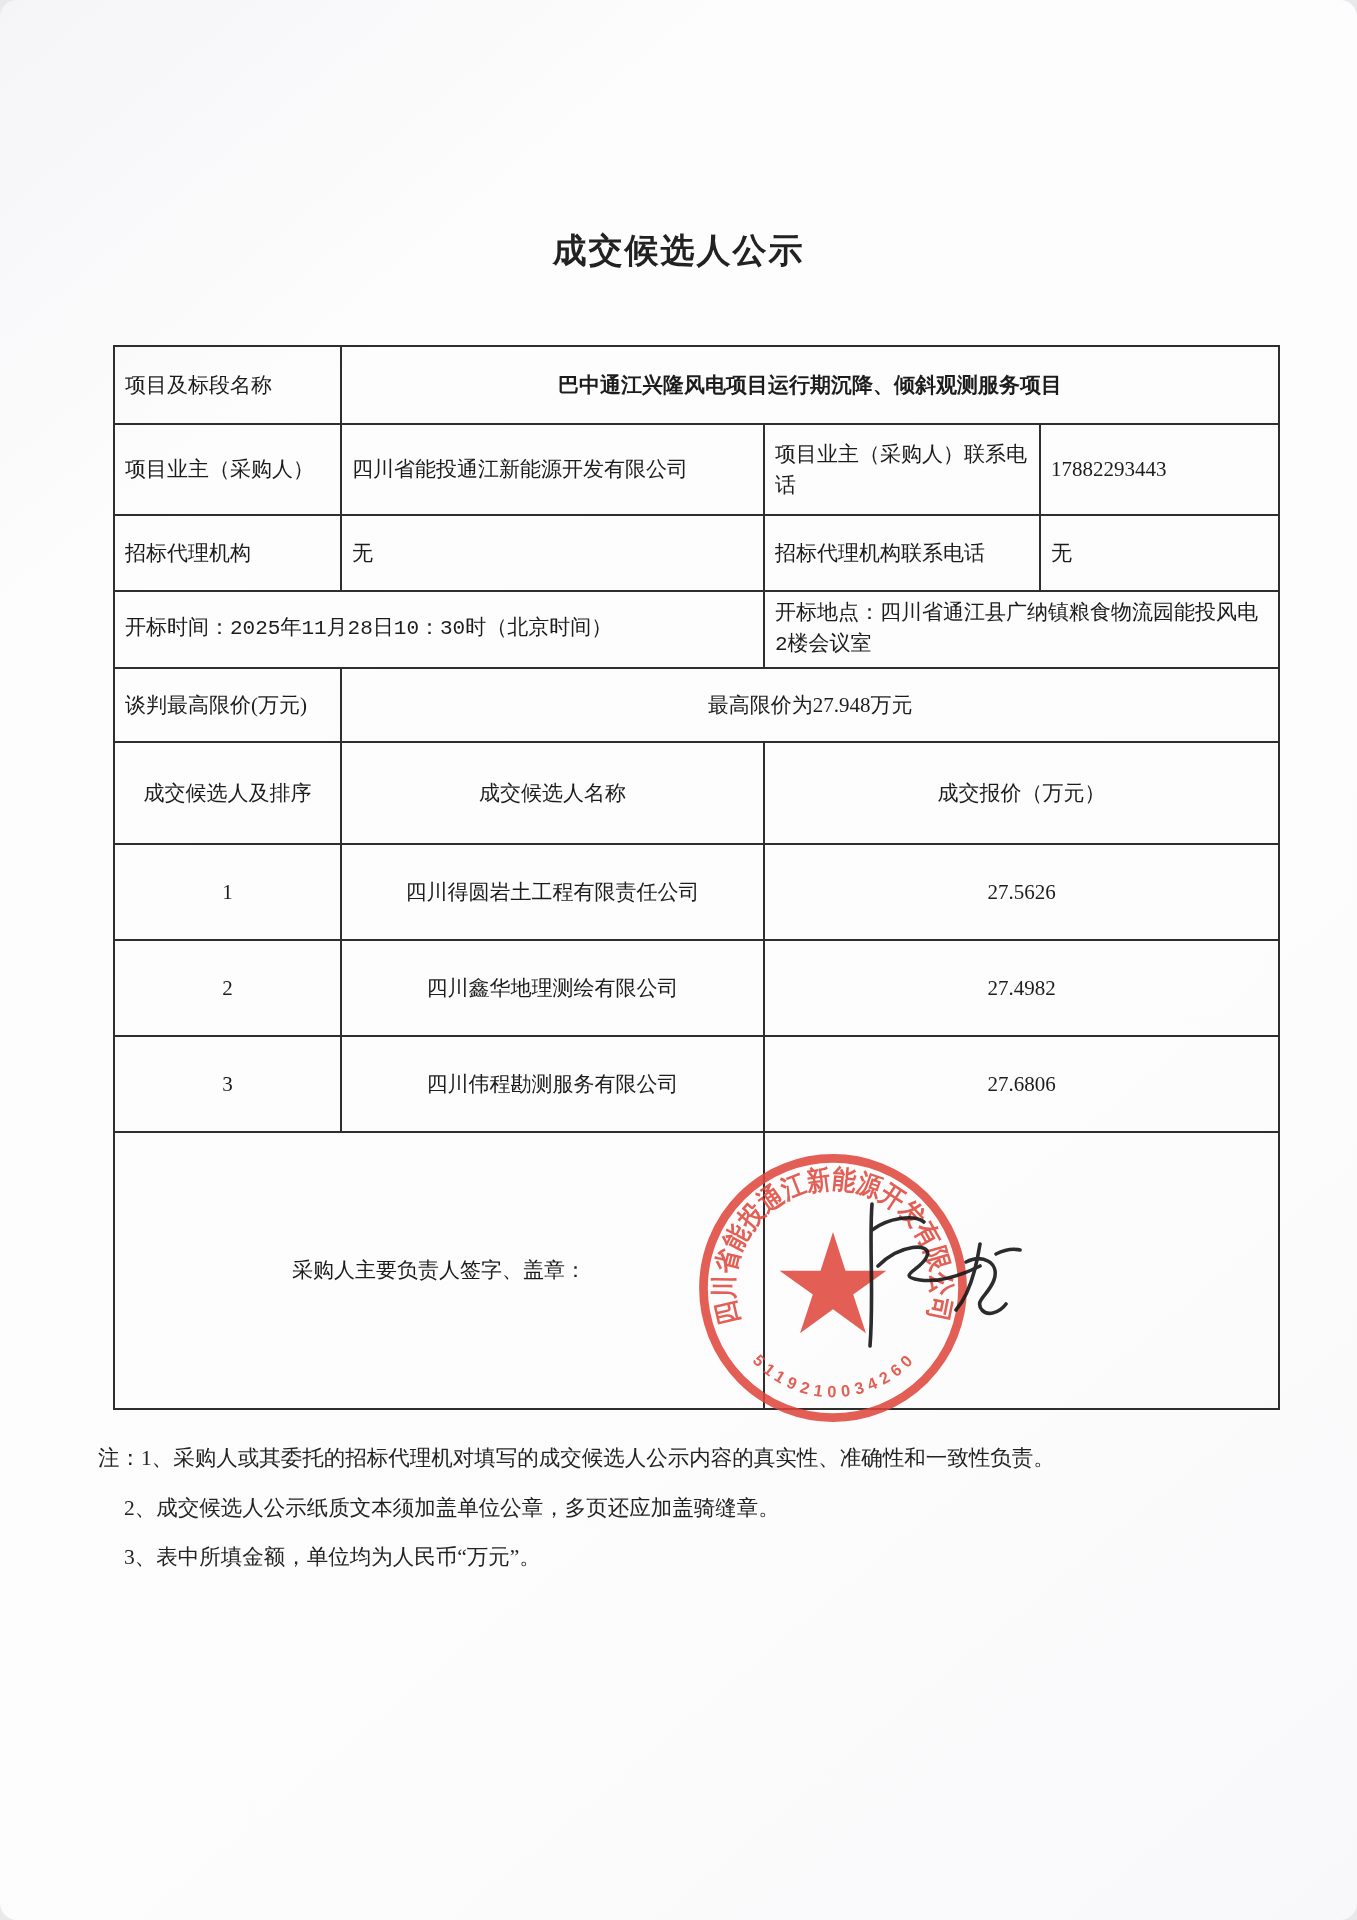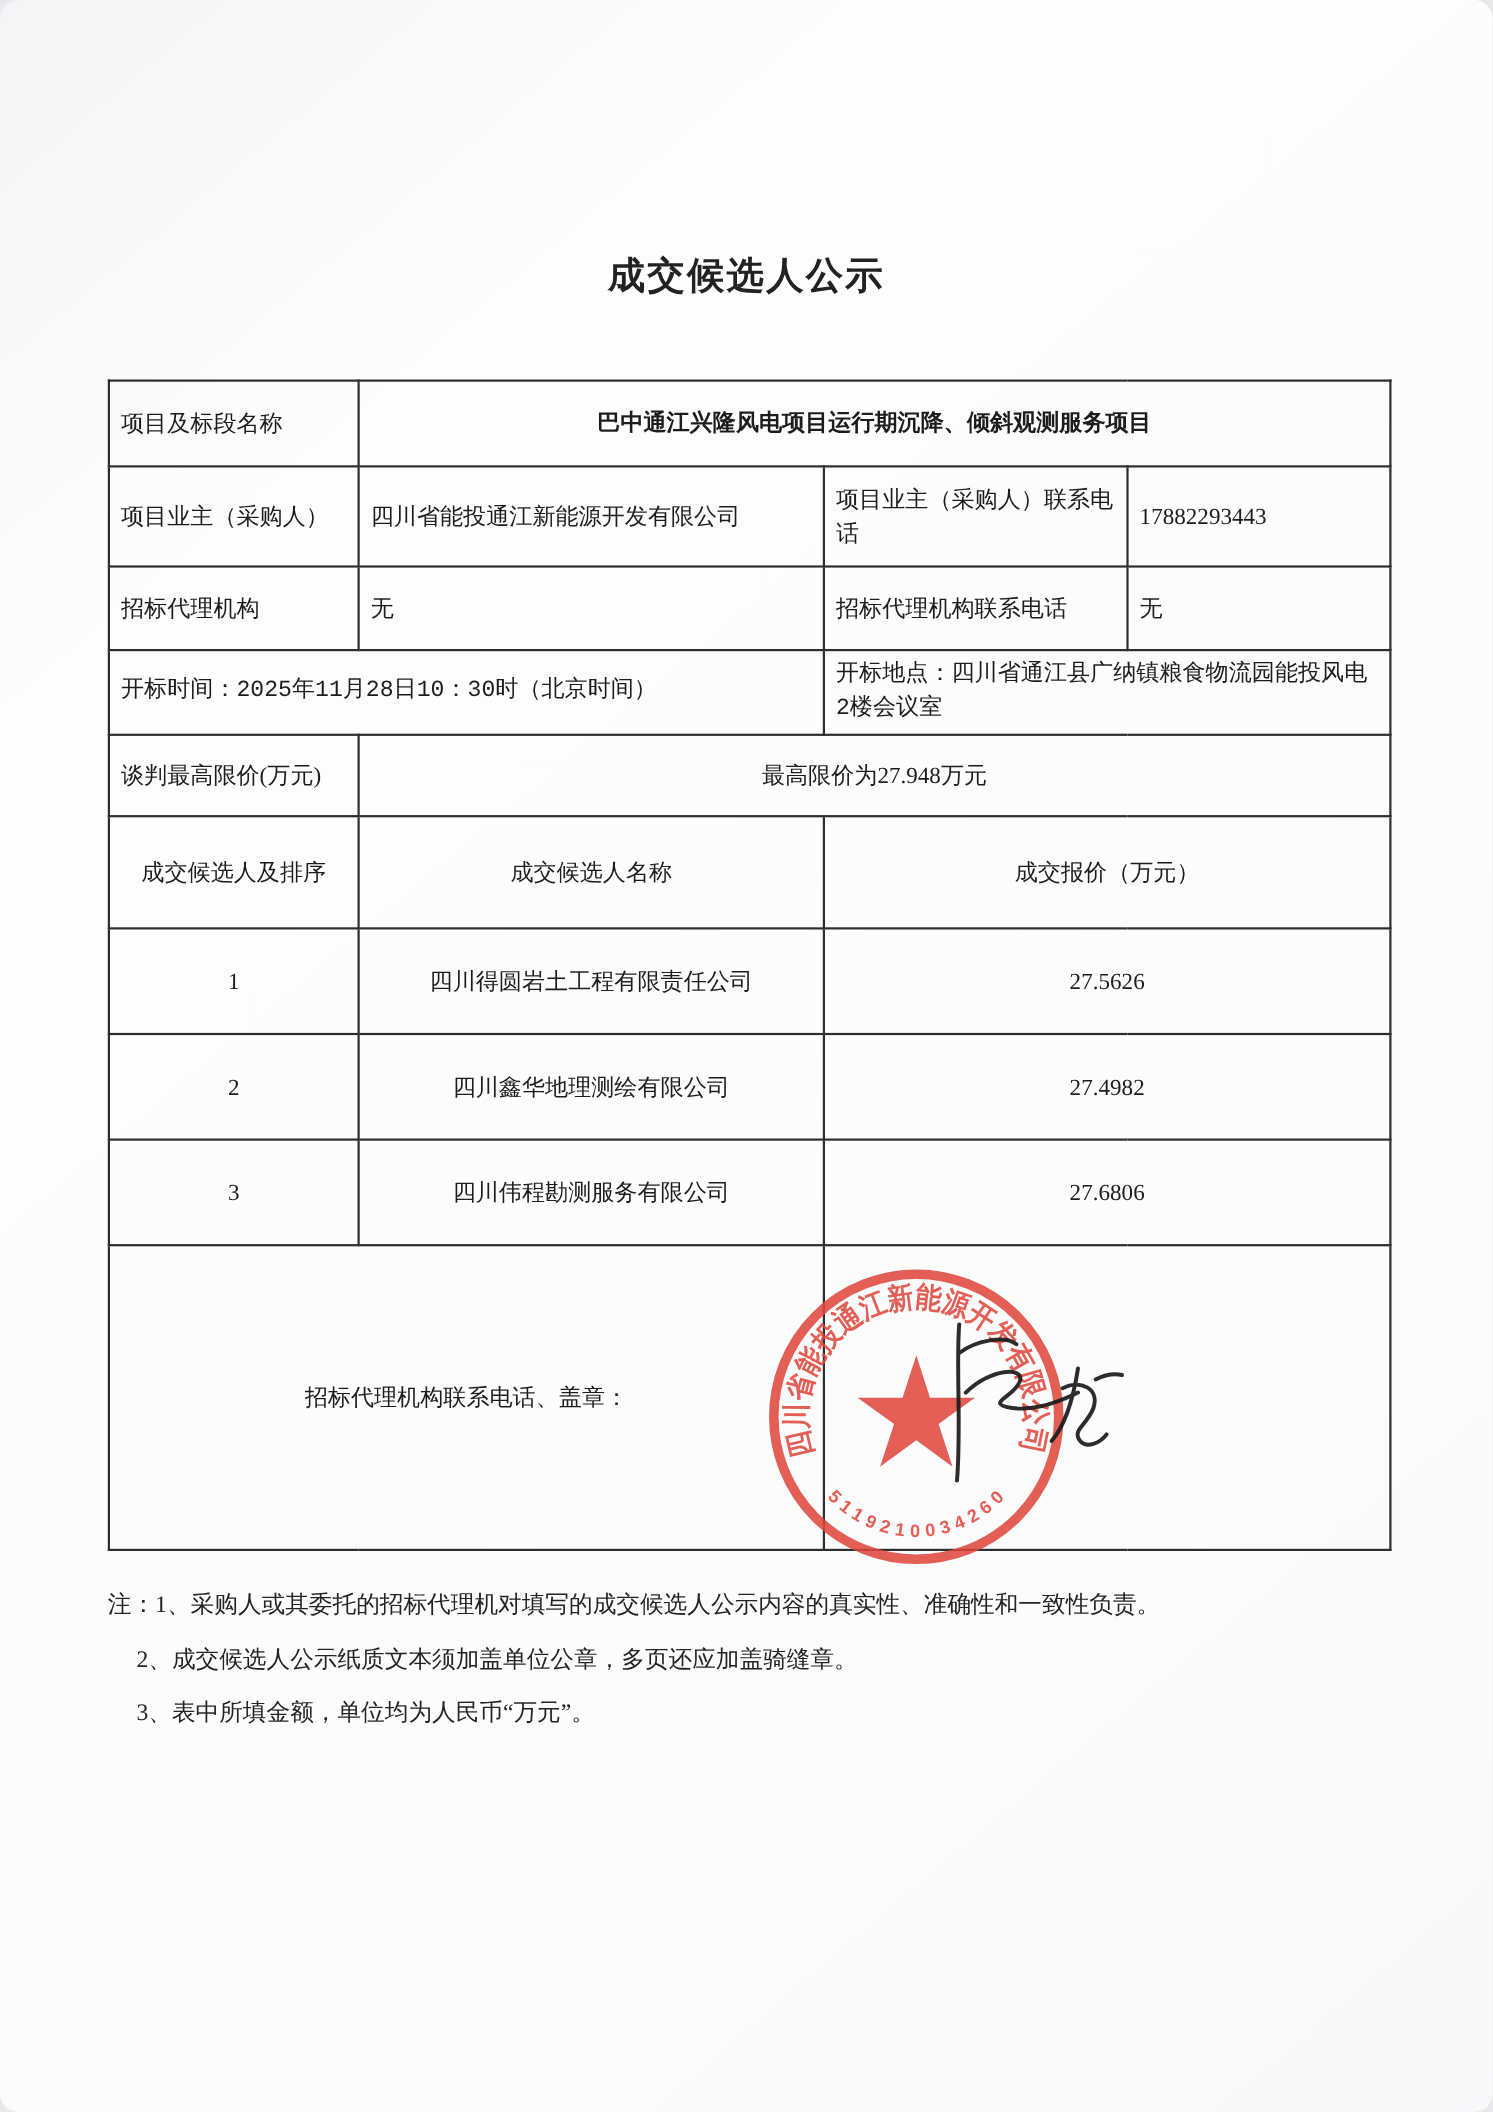--- a/index.html
+++ b/index.html
@@ -14,21 +14,21 @@
     color:#1e1e1e;
     border-radius:17px;
   }
   .doc-title{
     position:absolute;top:228px;left:0;width:1357px;
     text-align:center;
     font-family:"Liberation Sans","DejaVu Sans",sans-serif;
     font-weight:700;font-size:34px;letter-spacing:2px;color:#222;
   }
   table.main{
-    position:absolute;left:98px;top:345px;
+    position:absolute;left:113px;top:345px;
     width:1165px;border-collapse:collapse;table-layout:fixed;padding-left:16px;
   }
   table.main td{
     border:2px solid #2e2e2e;
     font-size:21px;color:#1c1c1c;
     padding:6px 10px;vertical-align:middle;
     line-height:1.45;
     overflow:hidden;
   }
   td.lbl{text-align:left;padding-left:13px;}
@@ -105,21 +105,21 @@
         <td class="ctr">2</td>
         <td class="ctr">四川鑫华地理测绘有限公司</td>
         <td class="ctr" colspan="2">27.4982</td>
       </tr>
       <tr class="rc">
         <td class="ctr">3</td>
         <td class="ctr">四川伟程勘测服务有限公司</td>
         <td class="ctr" colspan="2">27.6806</td>
       </tr>
       <tr class="r10">
-        <td class="ctr" colspan="2">招标代理机构联系电话、盖章：</td>
+        <td class="ctr" colspan="2">采购人主要负责人签字、盖章：</td>
         <td colspan="2"></td>
       </tr>
     </tbody>
   </table>
 
   <svg class="stamp" viewBox="0 0 300 300">
     <g opacity="0.86">
       <circle cx="150" cy="150" r="134" fill="none" stroke="#df4539" stroke-width="9"></circle>
       <path id="sealTopArc" d="M 53.2 185.2 A 103 103 0 1 1 246.8 185.2" fill="none"></path>
       <path id="sealBottomArc" d="M 63.4 222.6 A 113 113 0 0 0 236.6 222.6" fill="none"></path>

